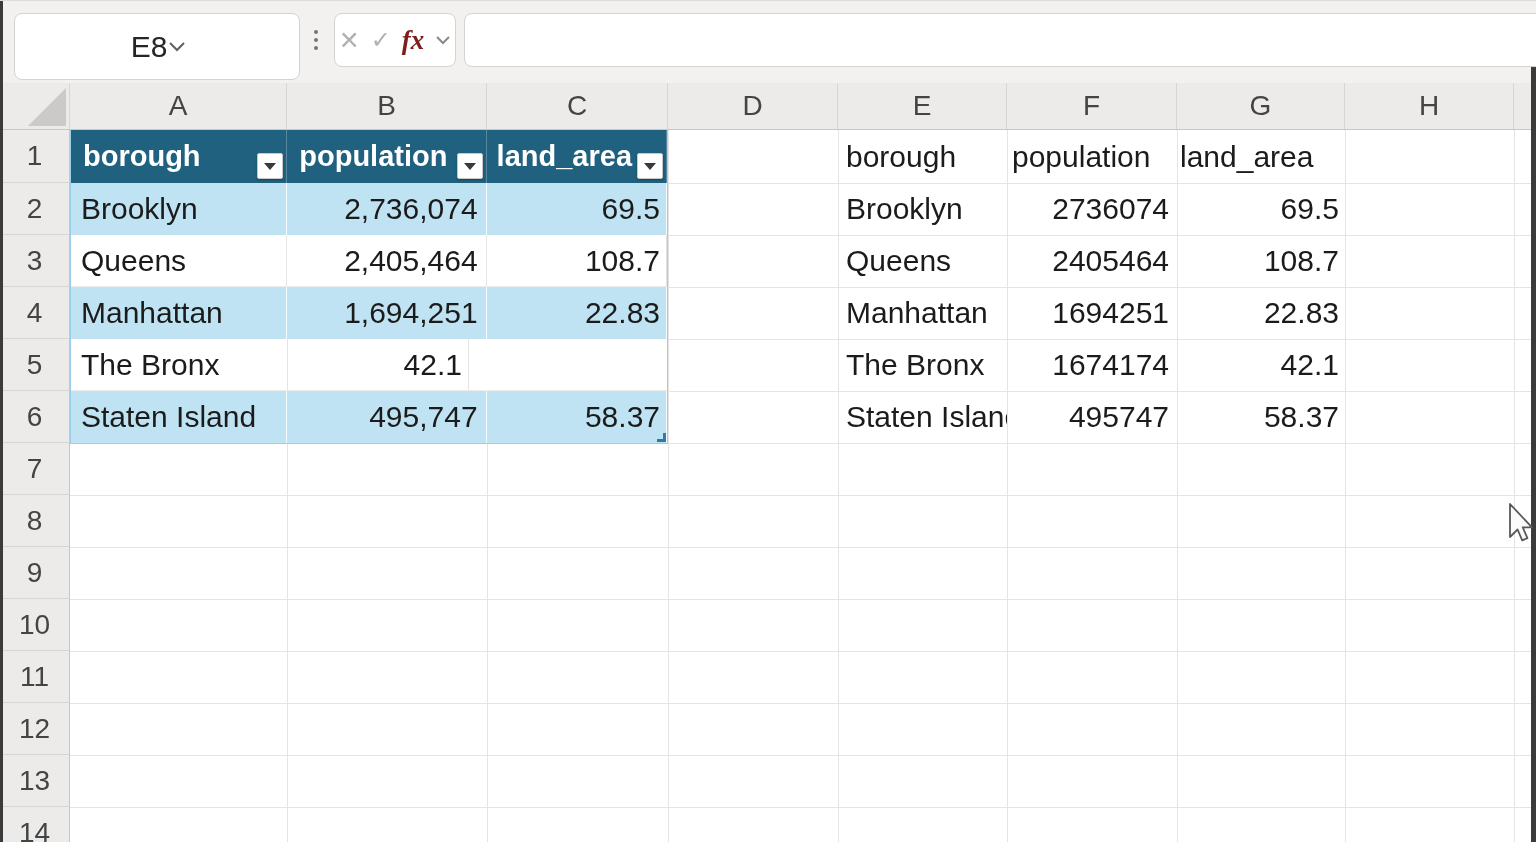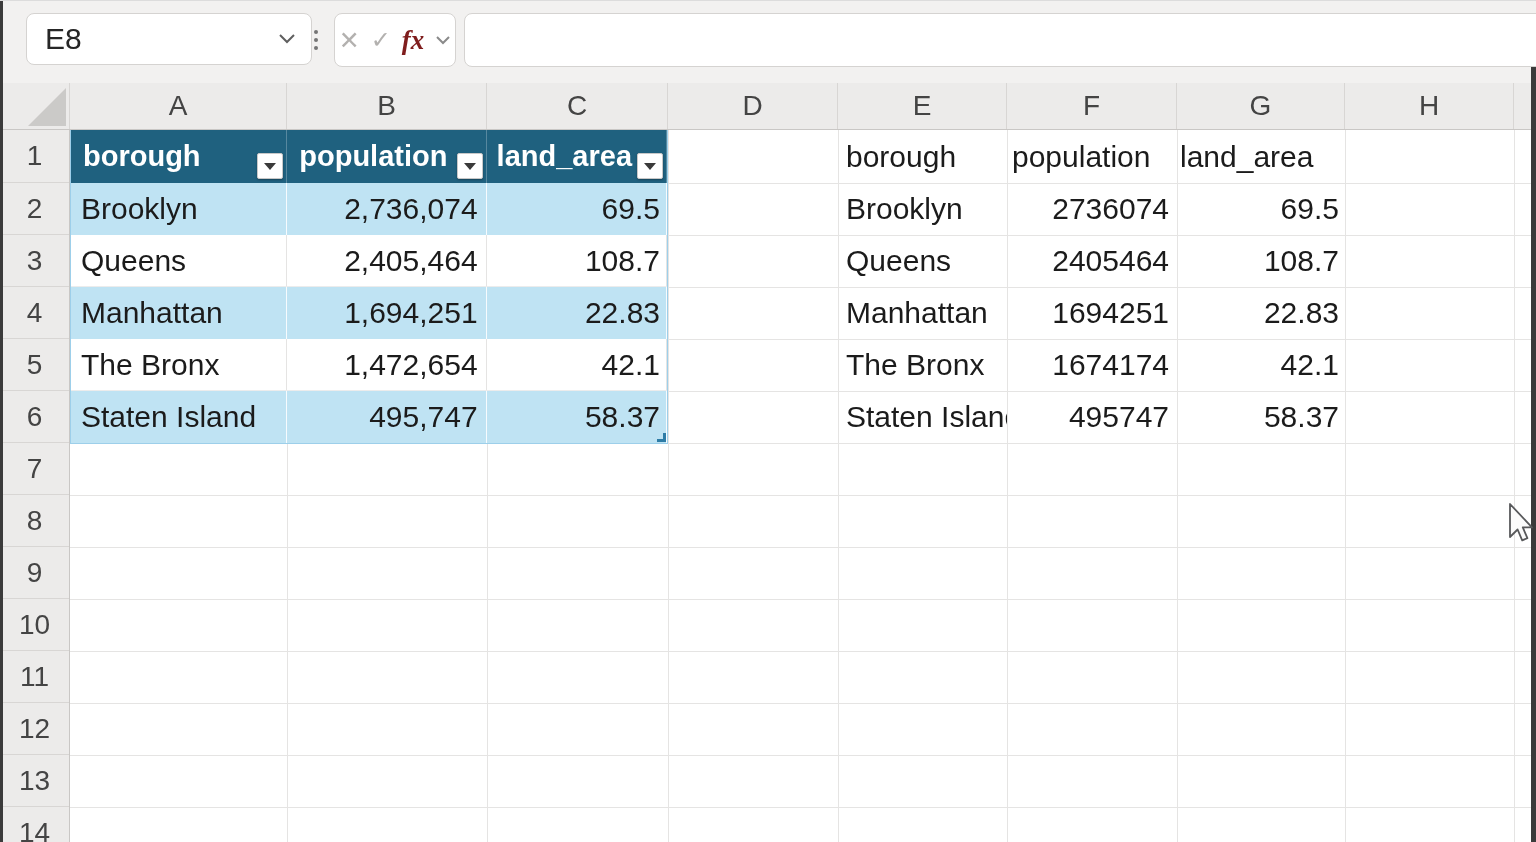--- a/index.html
+++ b/index.html
@@ -5,24 +5,24 @@
   * { margin:0; padding:0; box-sizing:border-box; }
   html,body { background:#fff; }
   .app {
     position:relative; width:1536px; height:842px; overflow:hidden;
     font-family:"Liberation Sans", sans-serif; background:#F2F1F0;
     border-top:1px solid #DCDCDC;
   }
   
   .chrome { position:absolute; left:0; top:0; width:1536px; height:82px; background:#F2F1F0; }
   .namebox {
-    position:absolute; left:14px; top:12px; width:286px; height:52px;
+    position:absolute; left:14px; top:12px; width:286px; height:67px;
     background:#fff; border:1px solid #D5D3D1; border-radius:8px;
-    display:flex; align-items:center; justify-content:space-between;
-    padding:0 14px 0 18px; cursor:default;margin-left:12px;
+    display:flex; align-items:center; justify-content:center;
+    padding:0 14px 0 18px; cursor:default;
   }
   .namebox .val { font-size:30px; color:#262626; }
   .kebab {
     position:absolute; left:308px; top:12px; height:54px; width:16px;
     display:flex; flex-direction:column; align-items:center; justify-content:center; gap:4px;
   }
   .kebab i { width:4px; height:4px; border-radius:50%; background:#757575; }
   .fbar-actions {
     position:absolute; left:334px; top:12px; width:122px; height:54px;
     background:#fff; border:1px solid #D5D3D1; border-radius:8px;
@@ -228,21 +228,20 @@
       <div class="cell c1">2,405,464</div>
       <div class="cell c2">108.7</div>
     </div>
     <div class="row band">
       <div class="cell c0">Manhattan</div>
       <div class="cell c1">1,694,251</div>
       <div class="cell c2">22.83</div>
     </div>
     <div class="row plain">
       <div class="cell c0">The Bronx</div>
-      <div class="cell c1">1,472,654</div>
       <div class="cell c2">42.1</div>
     </div>
     <div class="row band">
       <div class="cell c0">Staten Island</div>
       <div class="cell c1">495,747</div>
       <div class="cell c2">58.37</div>
     </div>
     <span class="resize-handle"></span>
   </div>
 

